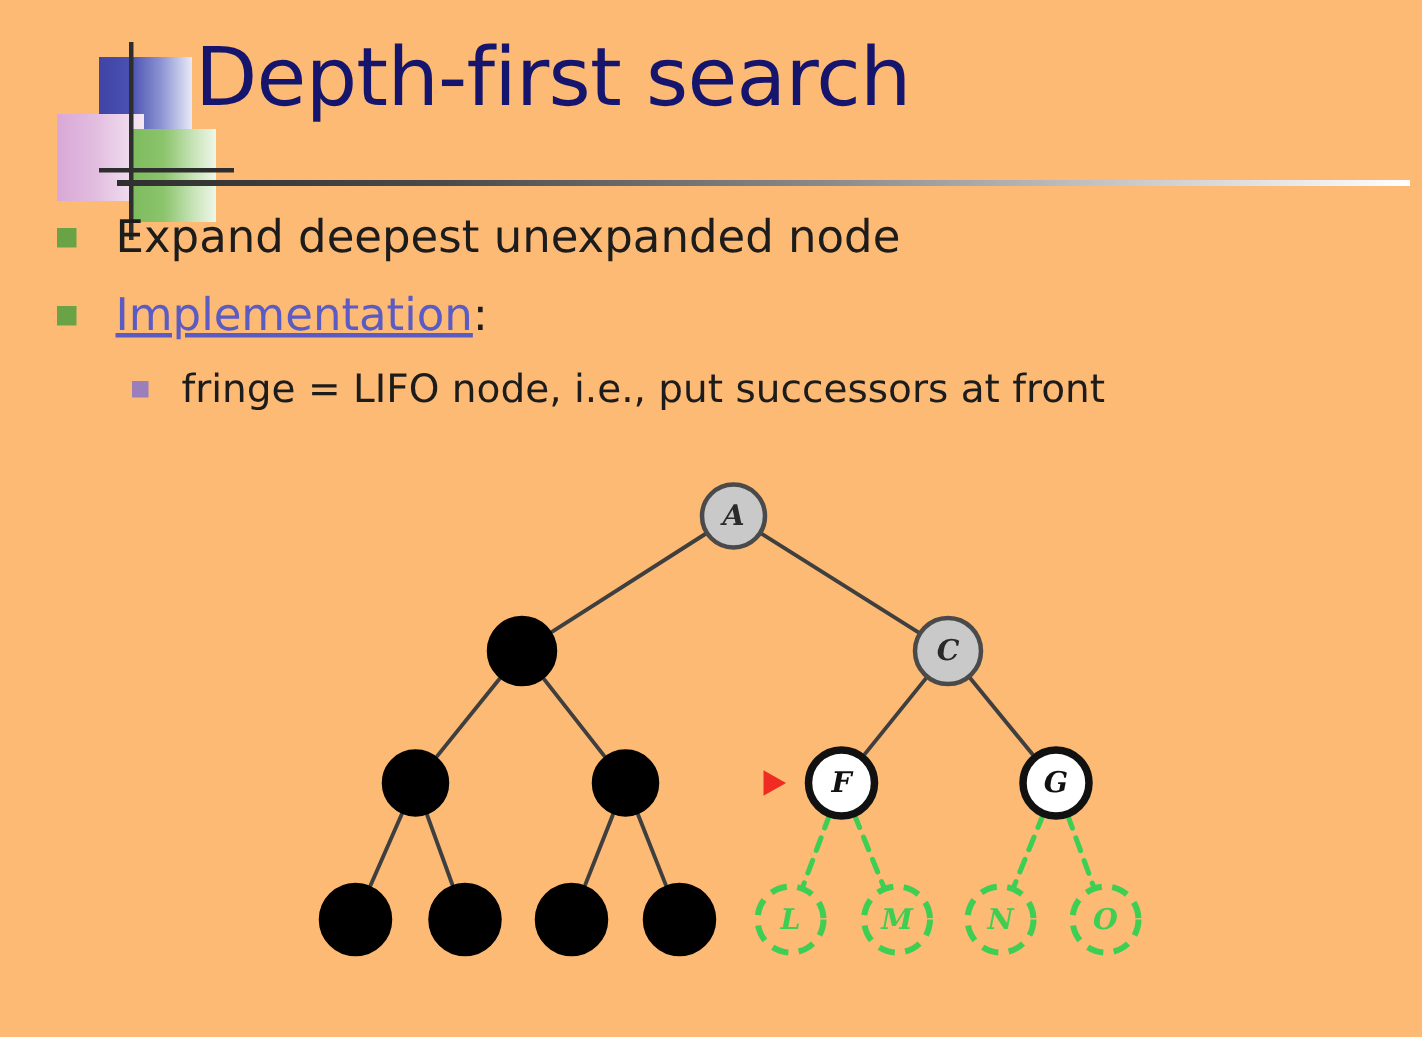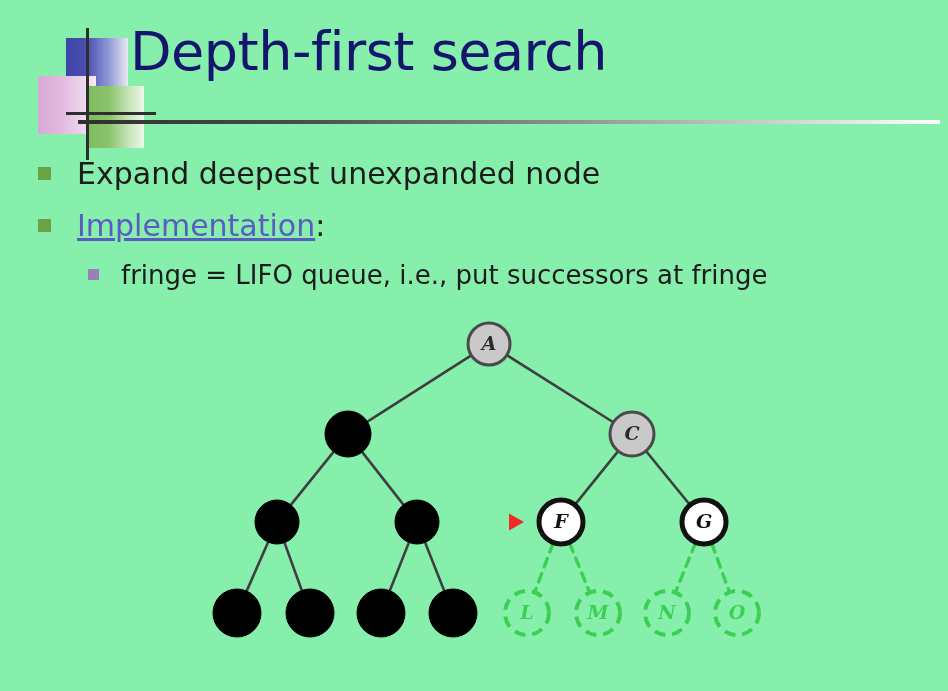--- a/index.html
+++ b/index.html
@@ -3,21 +3,21 @@
 <meta charset="utf-8">
 <title>Depth-first search</title>
 <style>
   html,body{margin:0;padding:0;}
   body{
     width:948px;height:691px;
     background:#ffffff;
     font-family:"DejaVu Sans","Liberation Sans",sans-serif;
     overflow:hidden;position:relative;
   }
-  .slide{position:absolute;inset:0;background:#86efac;}
+  .slide{position:absolute;inset:0;background:#fdba74;}
 
   
   .header{position:absolute;left:0;top:0;width:948px;height:140px;}
 
   .logo{position:absolute;left:38px;top:28px;width:105px;height:105px;}
   .sq{position:absolute;}
   .sq-blue{left:28px;top:10px;width:62px;height:52px;
      background:linear-gradient(90deg,#3f44a6 0%,#4a51b0 34%,#8f96d4 68%,#e8eaf6 100%);}
   .sq-pink{left:0px;top:48px;width:58px;height:58px;
      background:linear-gradient(90deg,#d9a8d6 0%,#e2bde0 45%,#f5e8f4 100%);}
@@ -34,21 +34,21 @@
     color:#15156e;
     font-family:"DejaVu Sans","Liberation Sans",sans-serif;
     font-weight:400;letter-spacing:-0.5px;white-space:nowrap;
   }
   .divider{
     position:absolute;left:78px;top:120px;width:862px;height:4px;
     background:linear-gradient(90deg,#2f2f2f 0%,#4a4a4a 25%,#8a8a8a 55%,#c8c8c8 78%,#ffffff 100%);
   }
 
   
-  .bullets{position:absolute;left:0;top:152px;width:776px;}
+  .bullets{position:absolute;left:0;top:137px;width:776px;}
   .blt{position:relative;display:flex;align-items:flex-start;}
   .blt-l1{margin-left:38px;margin-bottom:8px;}
   .blt-l2{margin-left:88px;margin-bottom:4px;}
 
   .mark-green{width:13px;height:13px;background:#6aa346;flex:0 0 13px;margin-top:15px;}
   .mark-purple{width:11px;height:11px;background:#9a7fba;flex:0 0 11px;margin-top:13px;}
 
   .l1-text{margin-left:26px;font-size:30px;line-height:44px;color:#1c1c1c;white-space:nowrap;}
   .l1-text.blue{color:#5b5bc4;text-decoration:underline;}
   .l2-text{margin-left:22px;font-size:26px;line-height:38px;color:#1c1c1c;white-space:nowrap;}
@@ -86,21 +86,21 @@
     </div>
 
     <div class="blt blt-l1">
       <span class="mark-green"></span>
       <span class="l1-text blue">Implementation</span>
         <span class="l1-text colon" style="margin-left:0">:</span>
     </div>
 
     <div class="blt blt-l2">
       <span class="mark-purple"></span>
-      <span class="l2-text"><span class="ital">fringe</span><span> = LIFO queue, i.e., put successors at fringe</span></span>
+      <span class="l2-text"><span class="ital">fringe</span><span> = LIFO node, i.e., put successors at front</span></span>
     </div>
 
   </div>
 
   <div class="tree">
     <svg id="tree-svg" width="948" height="380" viewBox="0 300 948 380">
         <g>
           <line x1="470.45571138929307" y1="355.83677996428105" x2="368.23013302986215" y2="421.08714912987523" stroke="#3f3f3f" stroke-width="2.6" stroke-linecap="round"></line>
           <line x1="507.6192965062828" y1="355.7184383605976" x2="612.5343718343407" y2="421.74890535028436" stroke="#3f3f3f" stroke-width="2.6" stroke-linecap="round"></line>
           <line x1="332.92979277268984" y1="452.67856670427176" x2="291.4422819261722" y2="504.09970690840623" stroke="#3f3f3f" stroke-width="2.6" stroke-linecap="round"></line>

